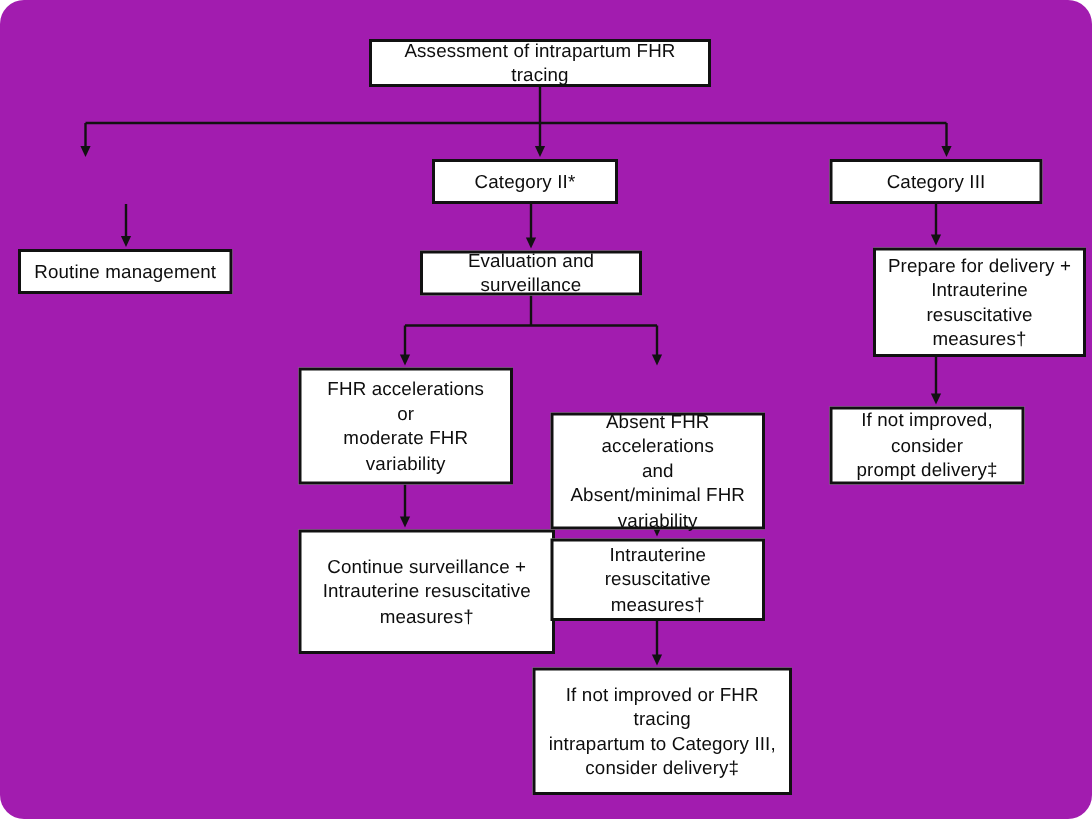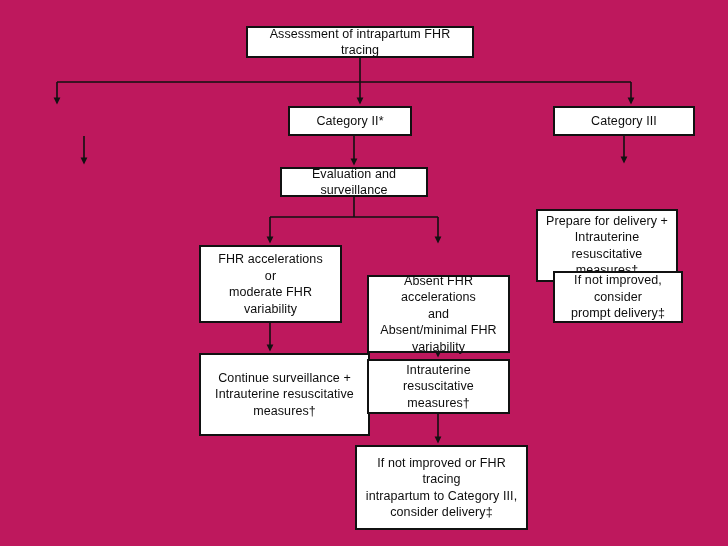--- a/index.html
+++ b/index.html
@@ -10,21 +10,22 @@
   body {
     width: 728px;
     height: 546px;
     font-family: "Liberation Sans", sans-serif;
     overflow: hidden;
   }
   #chart-root {
     position: relative;
     width: 728px;
     height: 546px;
-    background: #be185d;
+    background: #a21caf;
+    border-radius: 16px;
   }
   #chart-svg {
     position: absolute;
     left: 0;
     top: 0;
     width: 728px;
     height: 546px;
   }
   .node-box {
     position: absolute;
@@ -98,26 +99,29 @@
 
 
   <div class="node-box" style="left:288px; top:106px; width:124px; height:30px;">
     <span class="node-text">Category II*</span>
   </div>
 
   <div class="node-box" style="left:553px; top:106px; width:142px; height:30px;">
     <span class="node-text">Category III</span>
   </div>
 
+  <div class="node-box" style="left:12px; top:166px; width:143px; height:30px;">
+    <span class="node-text">Routine management</span>
+  </div>
 
   <div class="node-box" style="left:280px; top:167px; width:148px; height:30px;">
     <span class="node-text">Evaluation and surveillance</span>
   </div>
 
-  <div class="node-box" style="left:536px; top:165px; width:142px; height:73px;margin-top:44px;">
+  <div class="node-box" style="left:582px; top:165px; width:142px; height:73px;">
     <span class="node-text">Prepare for delivery +
 Intrauterine resuscitative
 measures†</span>
   </div>
 
   <div class="node-box" style="left:553px; top:271px; width:130px; height:52px;">
     <span class="node-text">If not improved, consider
 prompt delivery‡</span>
   </div>
 

